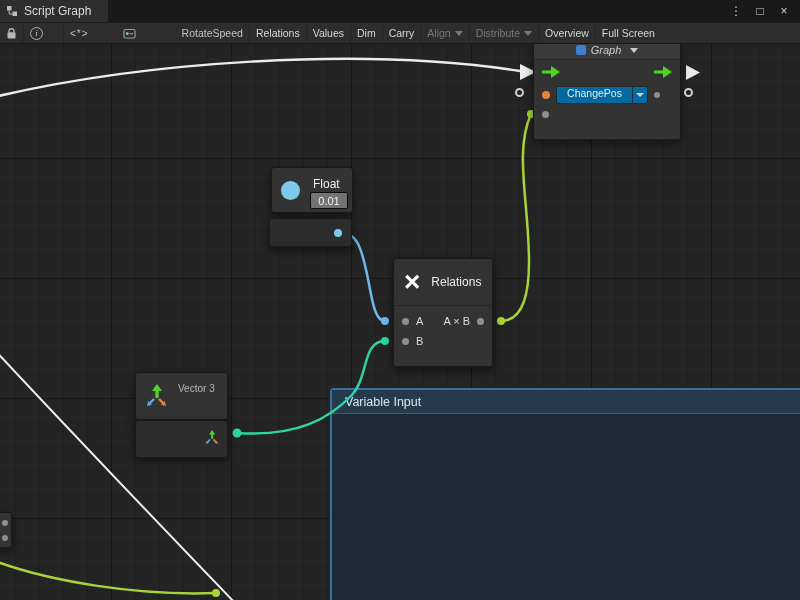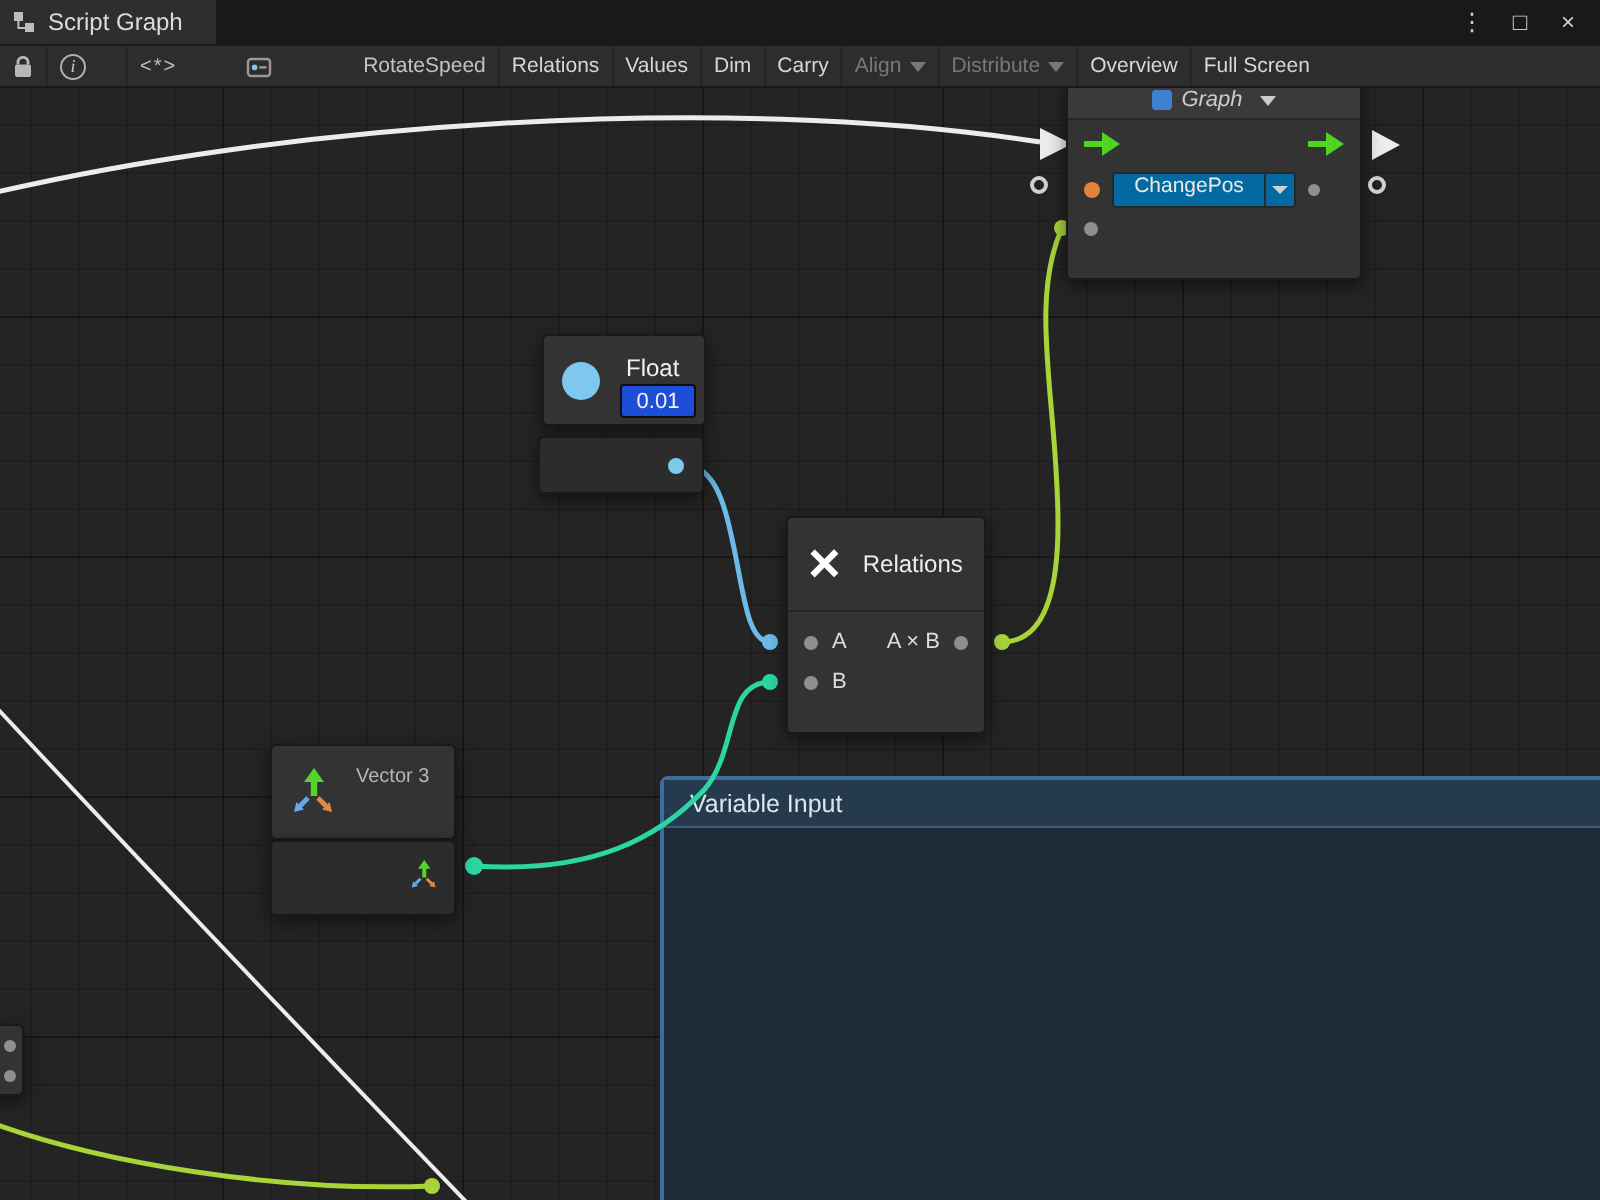--- a/index.html
+++ b/index.html
@@ -82,21 +82,21 @@
   .row3 { position:absolute; left:8px; top:66px; height:14px; display:flex; align-items:center; }
 
   .ring { position:absolute; width:9px; height:9px; border:2px solid #cfcfcf;
     border-radius:50%; z-index:3; }
 
   
   .float-head { left:271px; top:123px; width:82px; height:46px; }
   .float-circle { position:absolute; left:9px; top:13px; width:19px; height:19px; border-radius:50%; }
   .float-title { position:absolute; left:41px; top:9px; font-size:12px; color:#f0f0f0; }
   .float-value { position:absolute; left:38px; top:24px; width:38px; height:17px;
-    background:#1d4ed8; border:1px solid #0d0d0d; border-radius:2px; color:#f2f2f2;
+    background:#737373; border:1px solid #0d0d0d; border-radius:2px; color:#f2f2f2;
     font-size:11px; display:flex; align-items:center; justify-content:center; }
   .float-ports { left:269px; top:174px; width:83px; height:29px; background:#2c2c2c; }
   .float-out-dot { position:absolute; right:9px; top:10px; width:8px; height:8px; border-radius:50%; }
 
   
   .multiply-node { left:393px; top:214px; width:100px; height:109px; }
   .mul-header { height:47px; display:flex; align-items:center; border-bottom:1px solid #252525; }
   .mul-x { margin-left:10px; font-size:28px; line-height:28px; font-weight:600; color:#ffffff; }
   .mul-title { margin-left:11px; font-size:12px; color:#ededed; }
   .mul-rows { padding-top:5px; }

